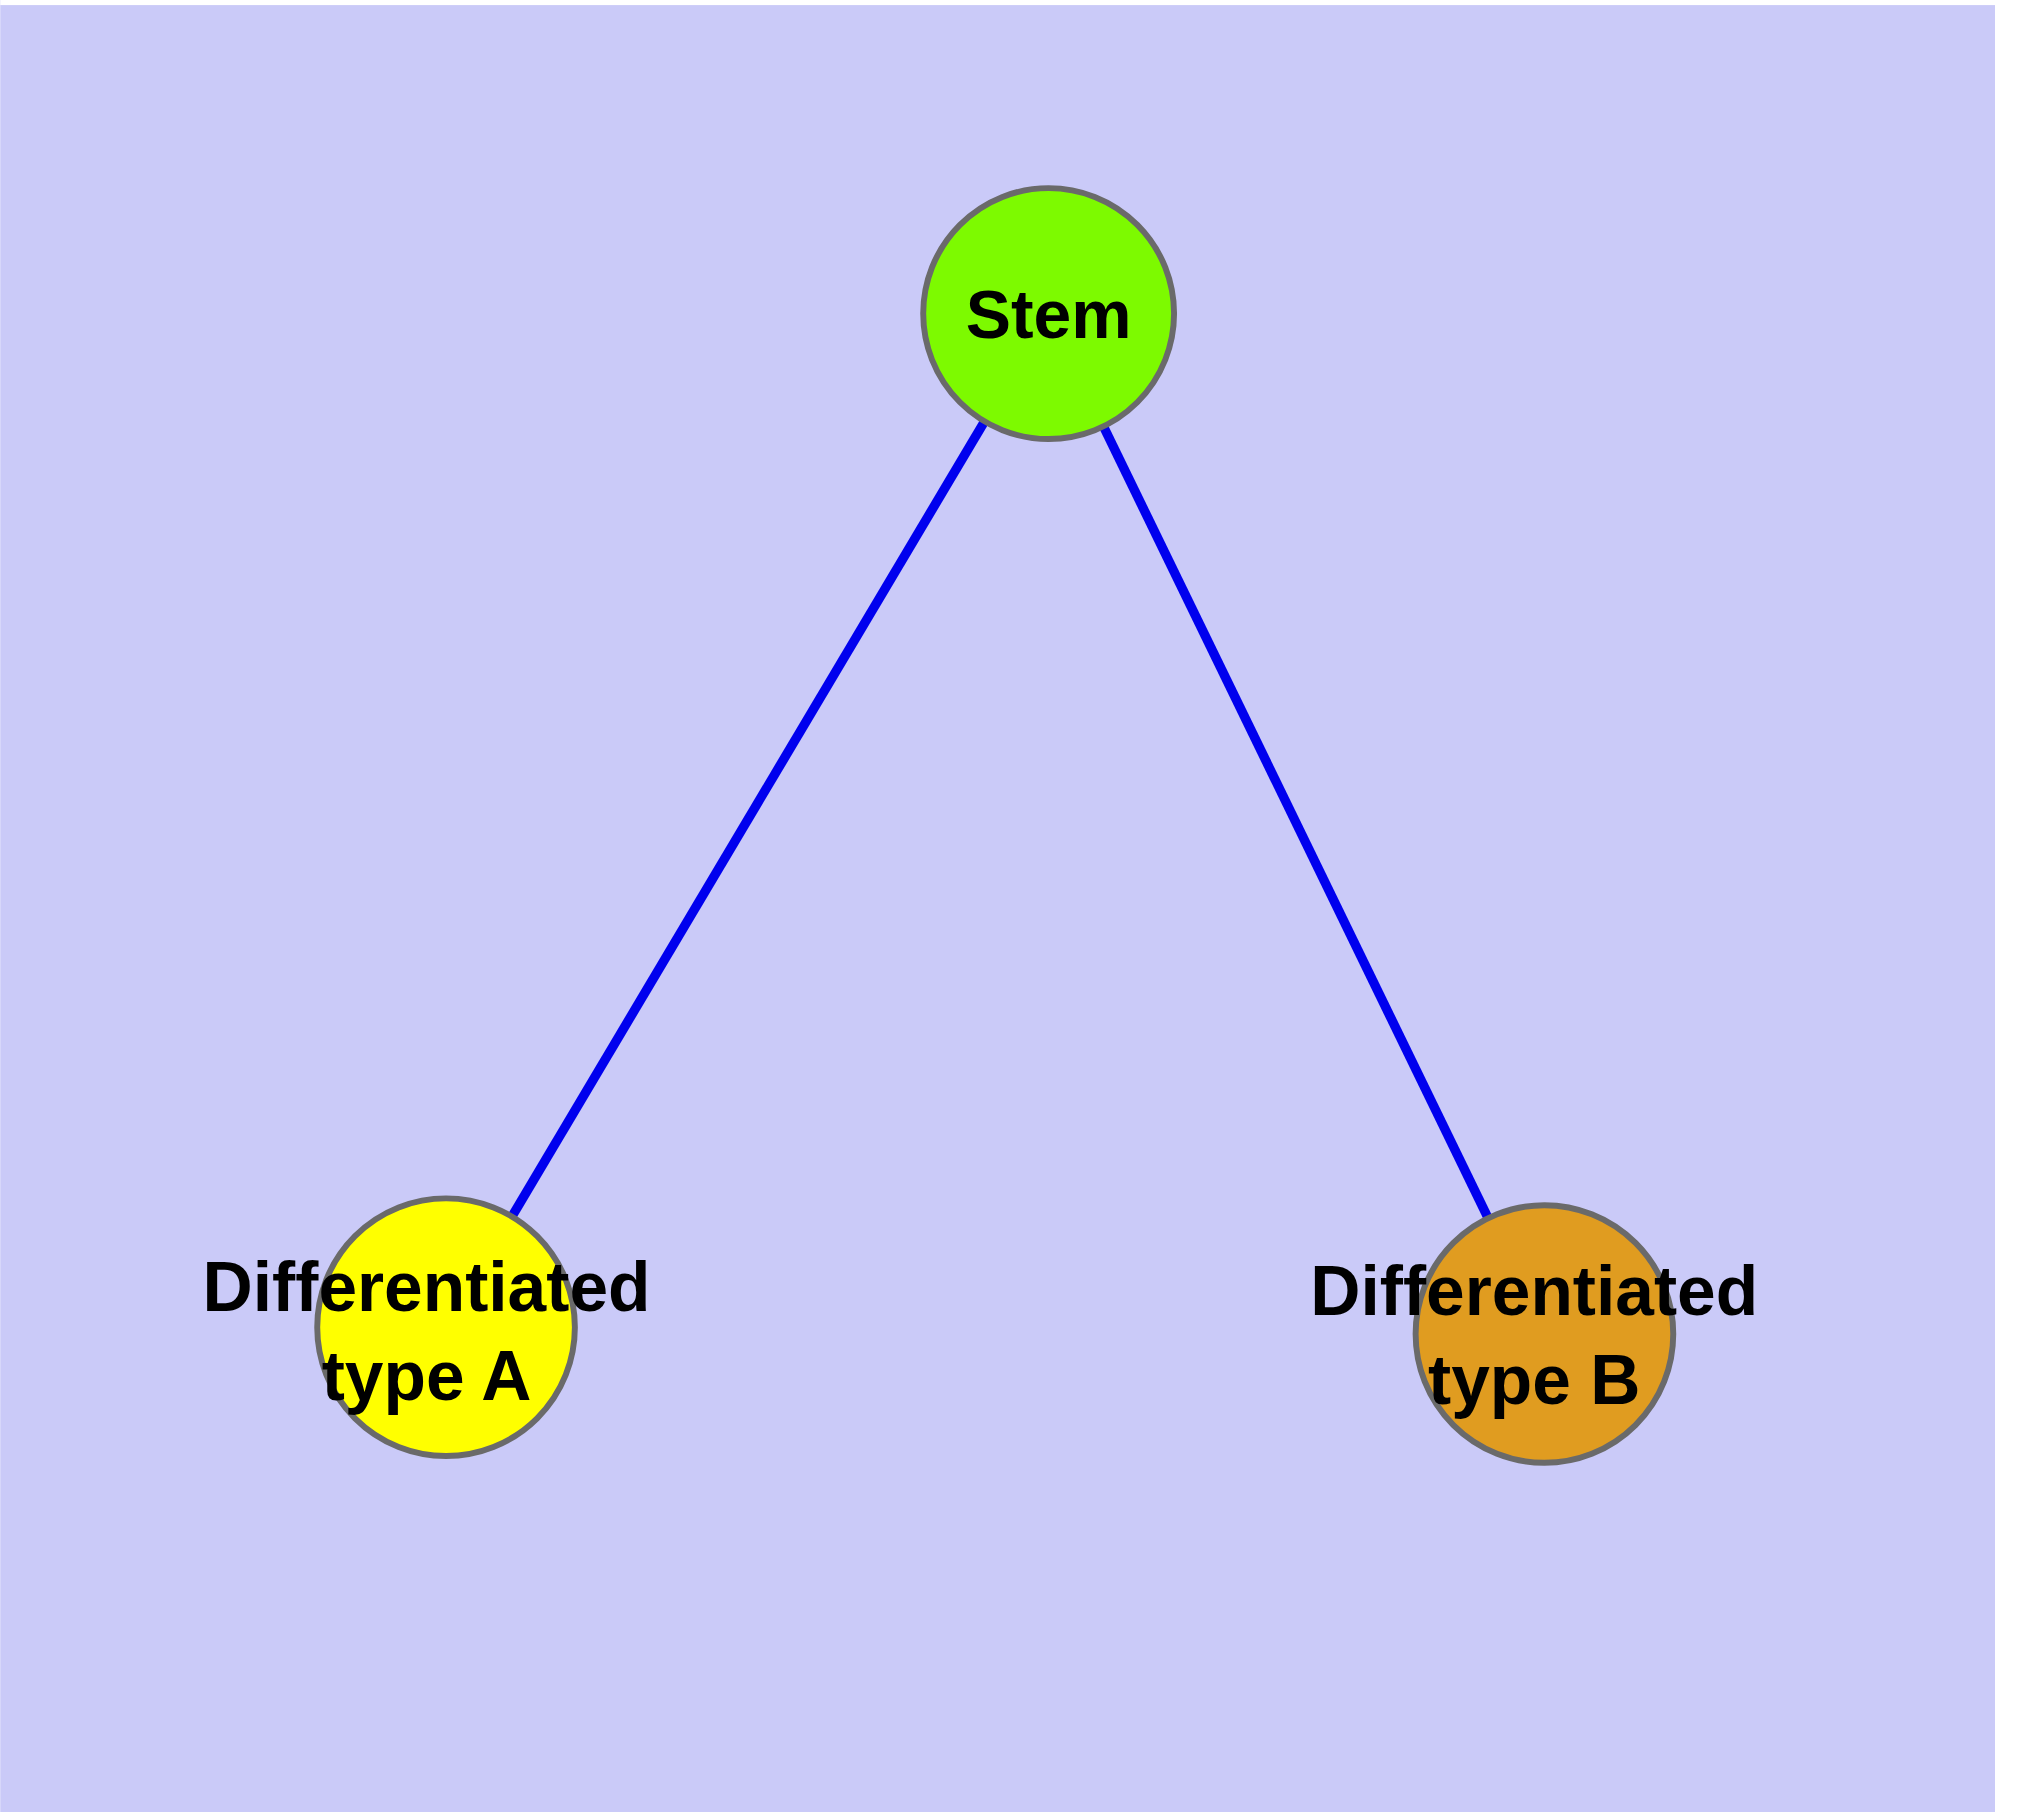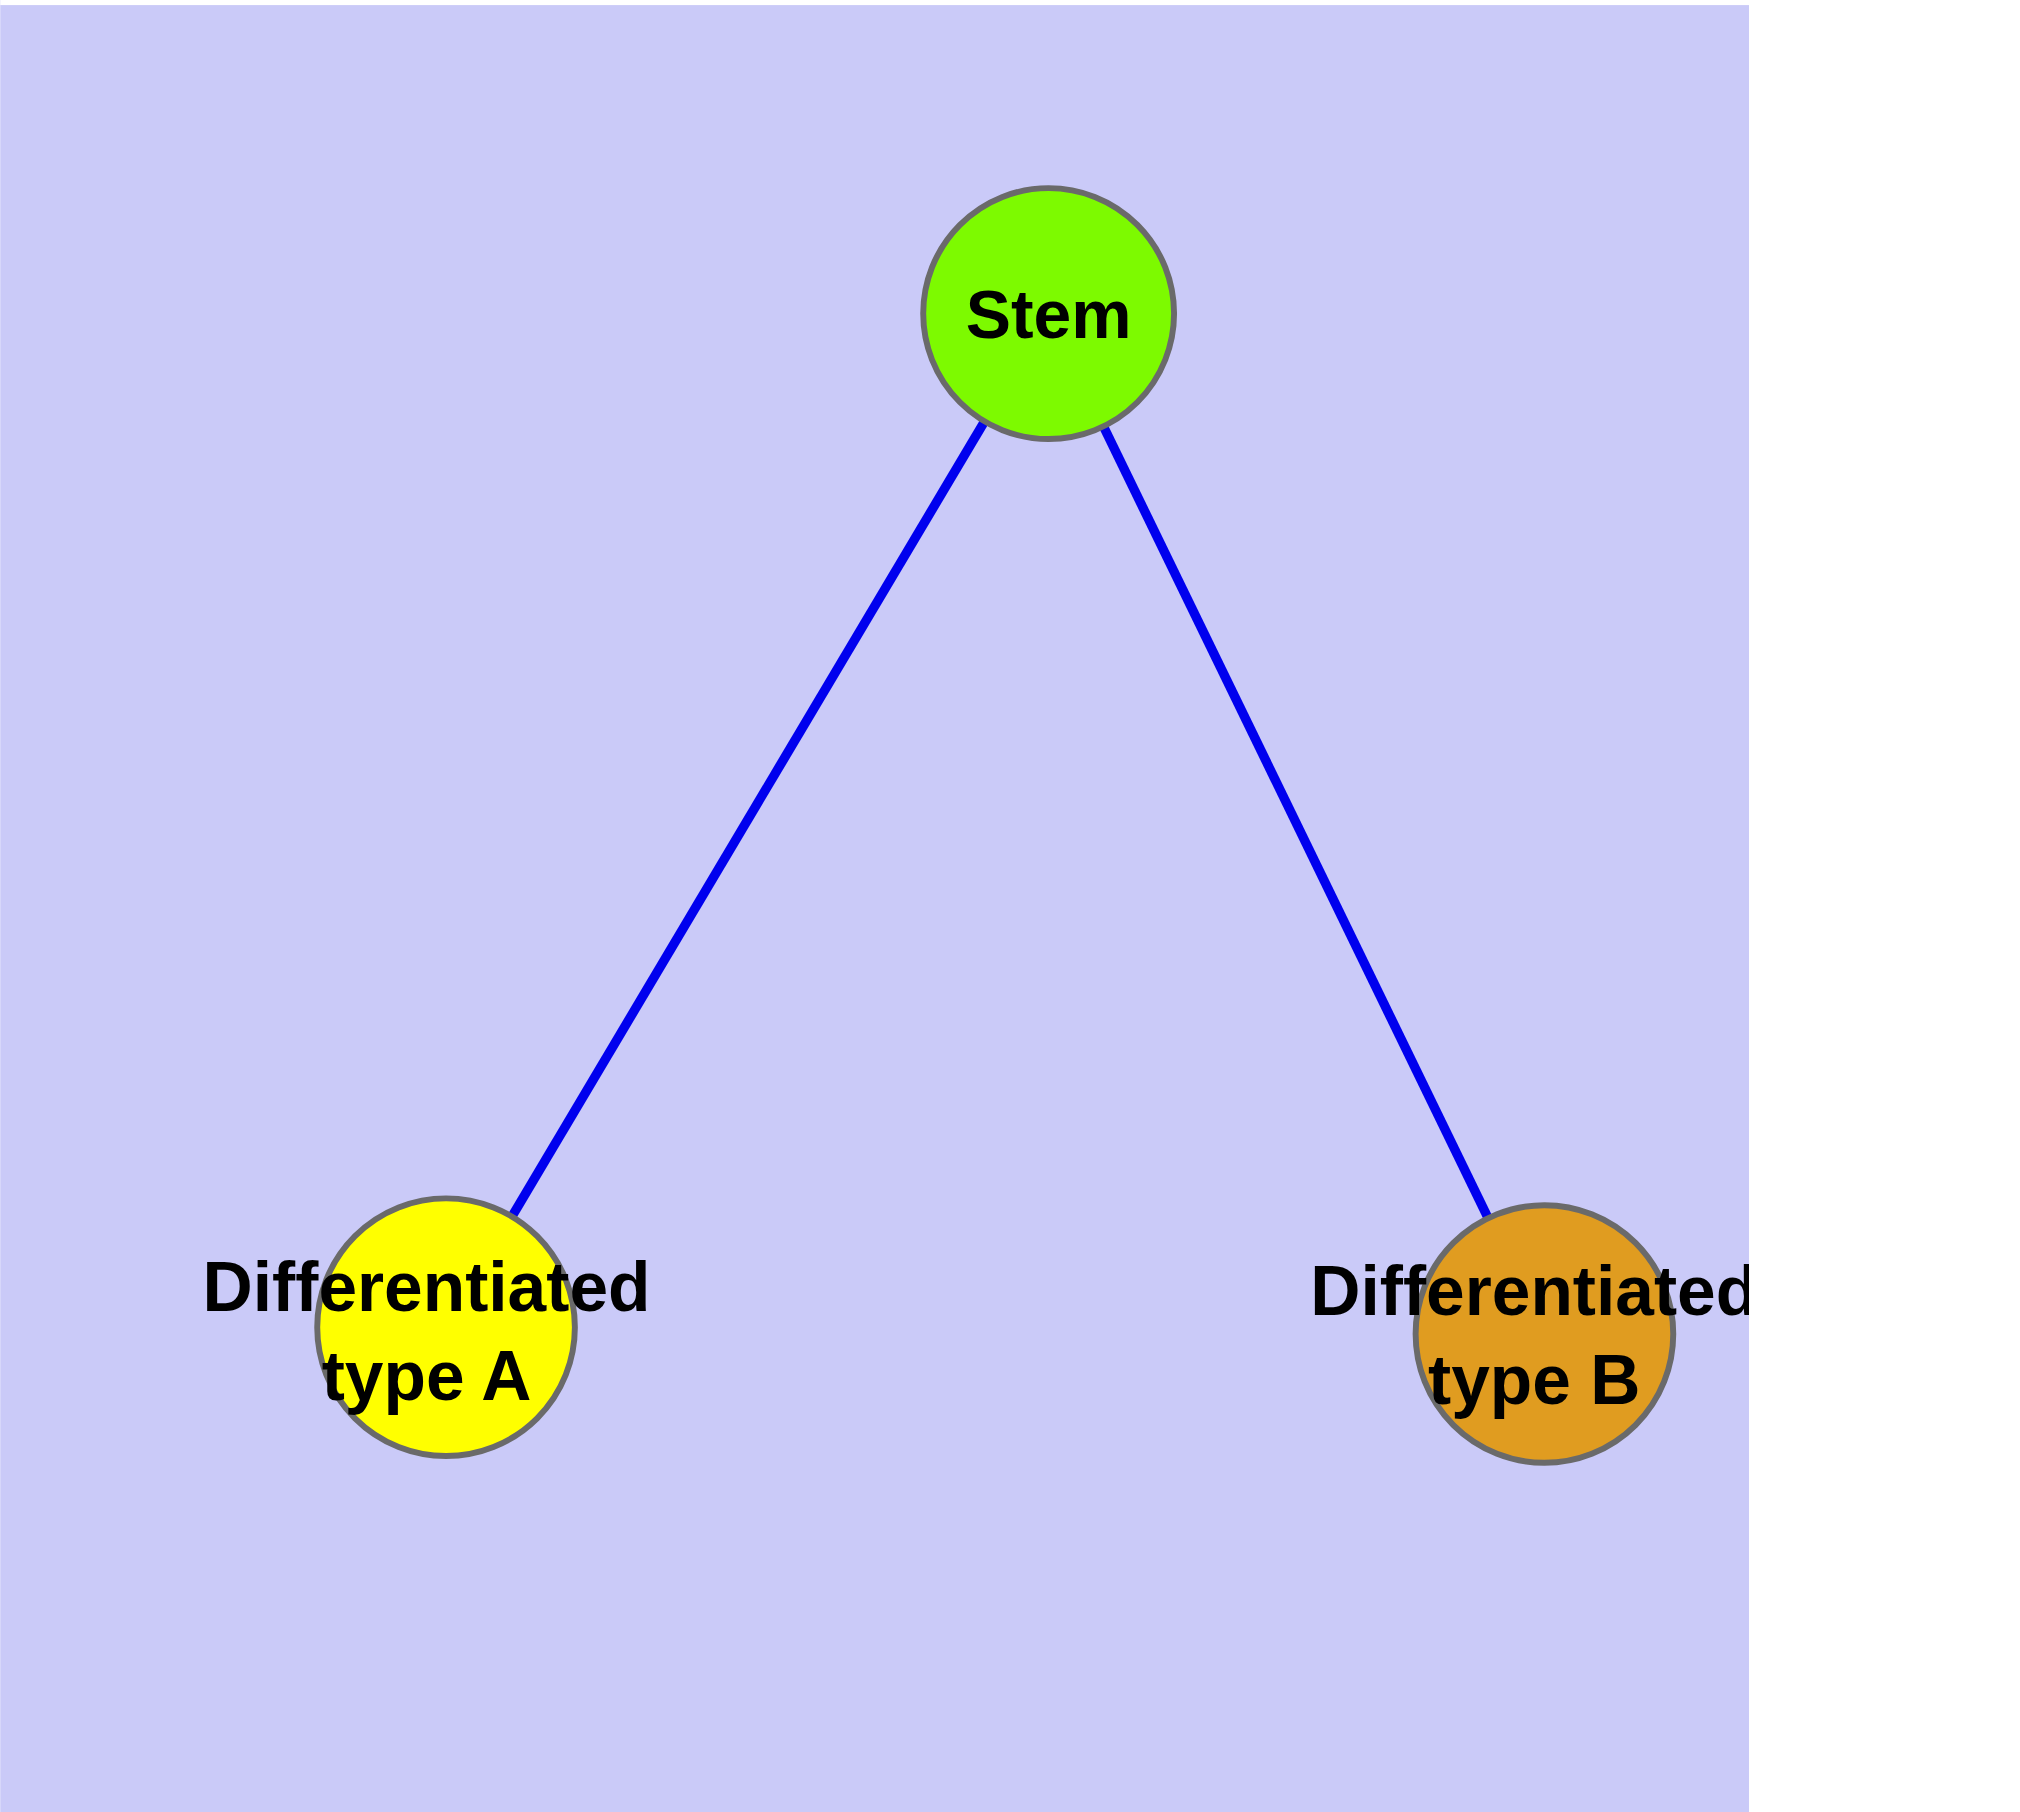--- a/index.html
+++ b/index.html
@@ -1,21 +1,21 @@
 <!DOCTYPE html>
 <html style="font-size:13.6px"><head>
 <meta charset="utf-8">
 <style>
   html, body {
     margin: 0;
     padding: 0;
   }
   .canvas {
     position: relative;
-    width: 1749px;
+    width: 1995px;
     height: 1812px;
     overflow: hidden;
     background: #ffffff;
   }
   .canvas svg {
     display: block;
   }
   .node-label, .node-label-line {
     font-family: "Liberation Sans", sans-serif;
     font-weight: bold;

